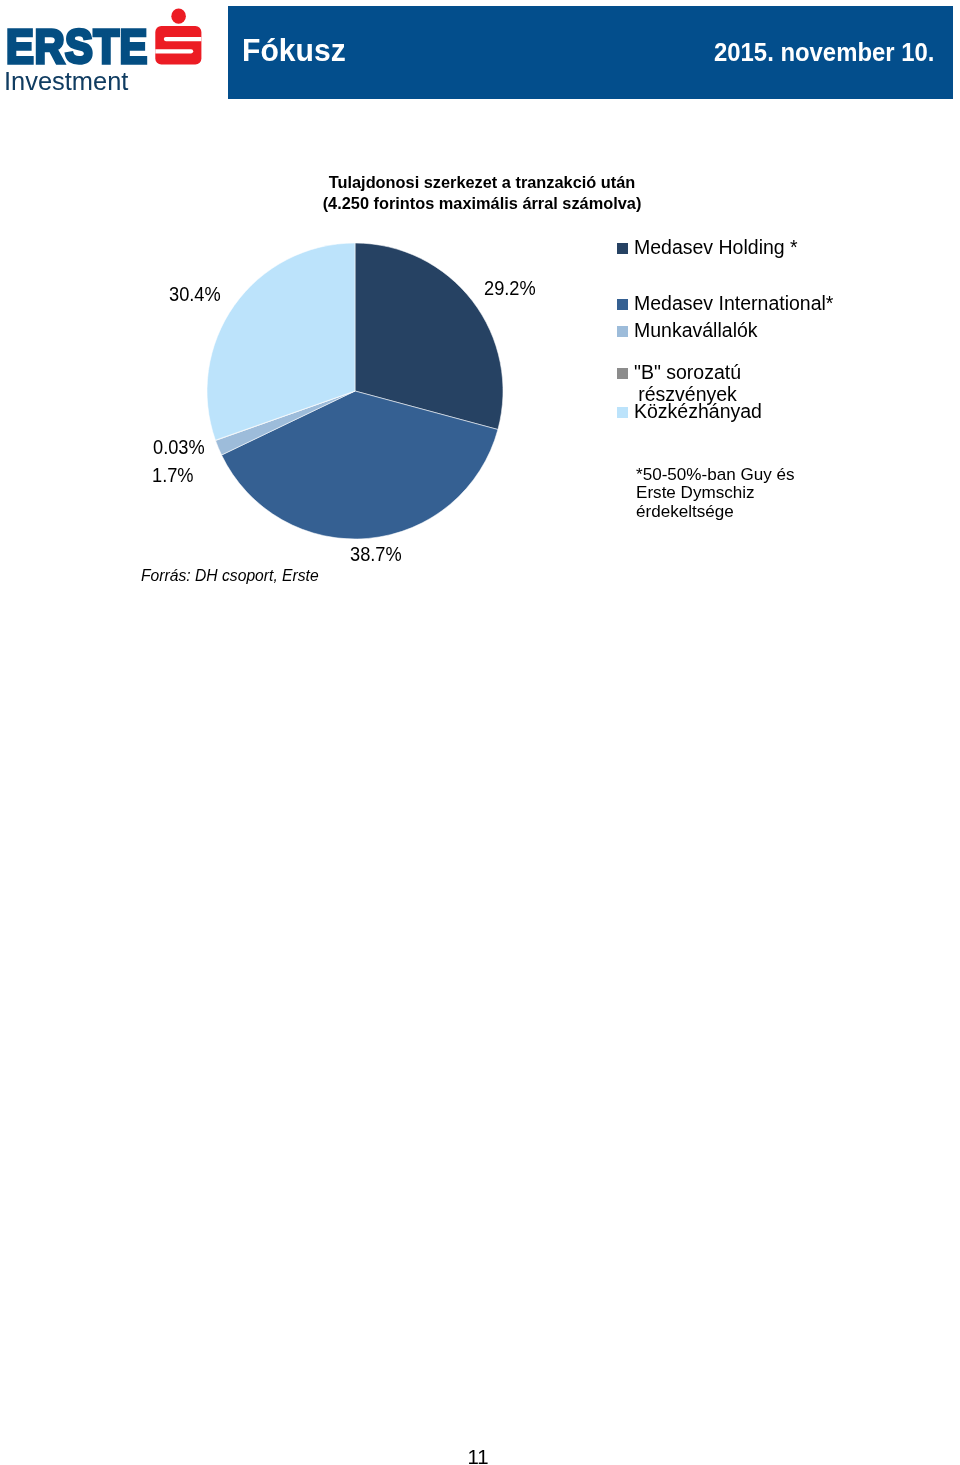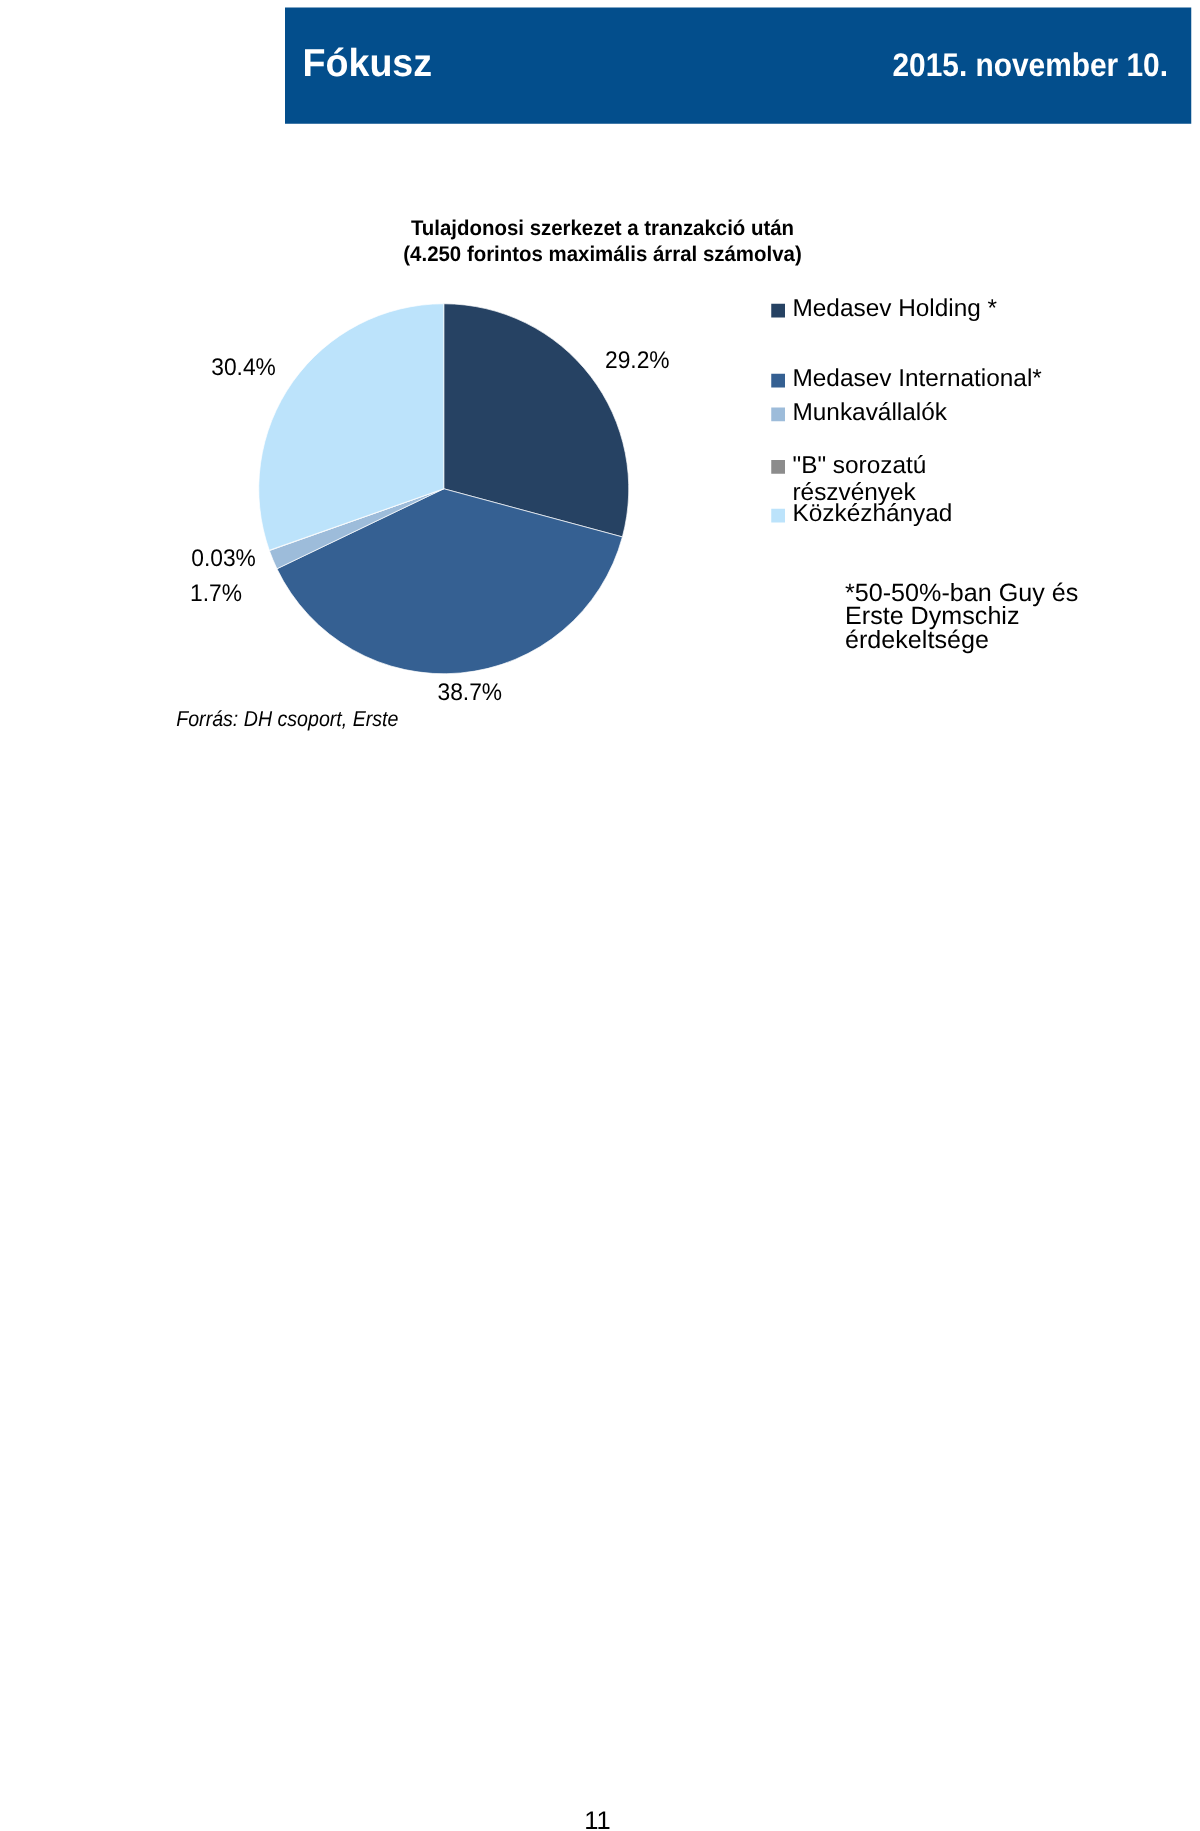--- a/index.html
+++ b/index.html
@@ -20,42 +20,52 @@
   #chart-title{position:absolute;left:162px;top:171.5px;width:640px;text-align:center;font-size:17px;font-weight:bold;line-height:21.5px;white-space:nowrap;}
   #chart-title > div{transform:scaleX(0.961);}
   #pie{position:absolute;left:0;top:0;}
   .pct{position:absolute;font-size:19.3px;color:#000;white-space:nowrap;line-height:19px;transform:scaleX(0.945);transform-origin:left top;}
   #pct-0{left:484.2px;top:279.2px;}
   #pct-1{left:350.3px;top:544.8px;}
   #pct-2{left:151.9px;top:465.5px;}
   #pct-3{left:153.2px;top:438px;}
   #pct-4{left:169.3px;top:284.5px;}
   #legend{position:absolute;left:617px;top:237px;width:320px;}
-  .legend-row{position:absolute;left:0;display:flex;align-items:flex-start;}
+  .legend-row{position:absolute;left:0;display:flex;align-items:flex-start;text-align:center;}
   .swatch{width:11px;height:11px;flex:0 0 11px;margin-top:6px;margin-right:6px;}
   .legend-label{font-size:19.5px;line-height:21.5px;white-space:pre-line;}
   #legend .legend-row:nth-child(1){top:0px;}
   #legend .legend-row:nth-child(2){top:56px;}
   #legend .legend-row:nth-child(3){top:83px;}
   #legend .legend-row:nth-child(4){top:125px;}
   #legend .legend-row:nth-child(5){top:164px;}
-  #footnote{position:absolute;left:635.5px;top:466px;font-size:20px;line-height:18.4px;white-space:nowrap;margin-left:40px;}
+  #footnote{position:absolute;left:635.5px;top:466px;font-size:17px;line-height:18.4px;white-space:nowrap;}
   #footnote > div{transform:scaleX(1.005);transform-origin:left top;}
   #source{position:absolute;left:140.5px;top:566.5px;font-size:17.2px;font-style:italic;font-weight:400;line-height:17px;white-space:nowrap;transform:scaleX(0.912);transform-origin:left top;}
   #page-number{position:absolute;left:-2px;top:1446.5px;width:960px;text-align:center;font-size:20.4px;line-height:20px;}
 </style>
 </head>
 <body>
 
 <div class="page">
 
   <div id="header-bar"></div>
   <div id="header-title">Fókusz</div>
   <div id="header-date">2015. november 10.</div>
 
+  <div id="logo">
+    <div id="logo-wordmark">ERSTE</div>
+    <div id="logo-subtitle">Investment</div>
+    <svg id="logo-symbol" width="50" height="68" viewBox="0 0 50 68">
+      <ellipse cx="23.6" cy="14.2" rx="7.3" ry="7.6" fill="#ec1c24"></ellipse>
+      <rect x="0.3" y="23.9" width="46.1" height="38.6" rx="6.0" ry="6.0" fill="#ec1c24"></rect>
+      <path d="M 10.9 35.0 H 46.4 V 39.2 H 10.9 A 2.1 2.1 0 0 1 10.9 35.0 Z" fill="#ffffff"></path>
+      <path d="M 36.1 47.2 H 0.3 V 51.4 H 36.1 A 2.1 2.1 0 0 0 36.1 47.2 Z" fill="#ffffff"></path>
+    </svg>
+  </div>
 
   <div id="chart-title">
     <div>Tulajdonosi szerkezet a tranzakció után</div>
     <div>(4.250 forintos maximális árral számolva)</div>
   </div>
 
   <svg id="pie" width="960" height="700">
       <path d="M 355 391 L 355.00 243.00 A 148 148 0 0 1 497.90 429.53 Z" fill="#264263" stroke="#ffffff" stroke-width="0.55"></path>
       <path d="M 355 391 L 497.90 429.53 A 148 148 0 0 1 221.57 455.03 Z" fill="#356092" stroke="#ffffff" stroke-width="0.55"></path>
       <path d="M 355 391 L 221.57 455.03 A 148 148 0 0 1 215.50 440.44 Z" fill="#9dbcda" stroke="#ffffff" stroke-width="0.55"></path>

